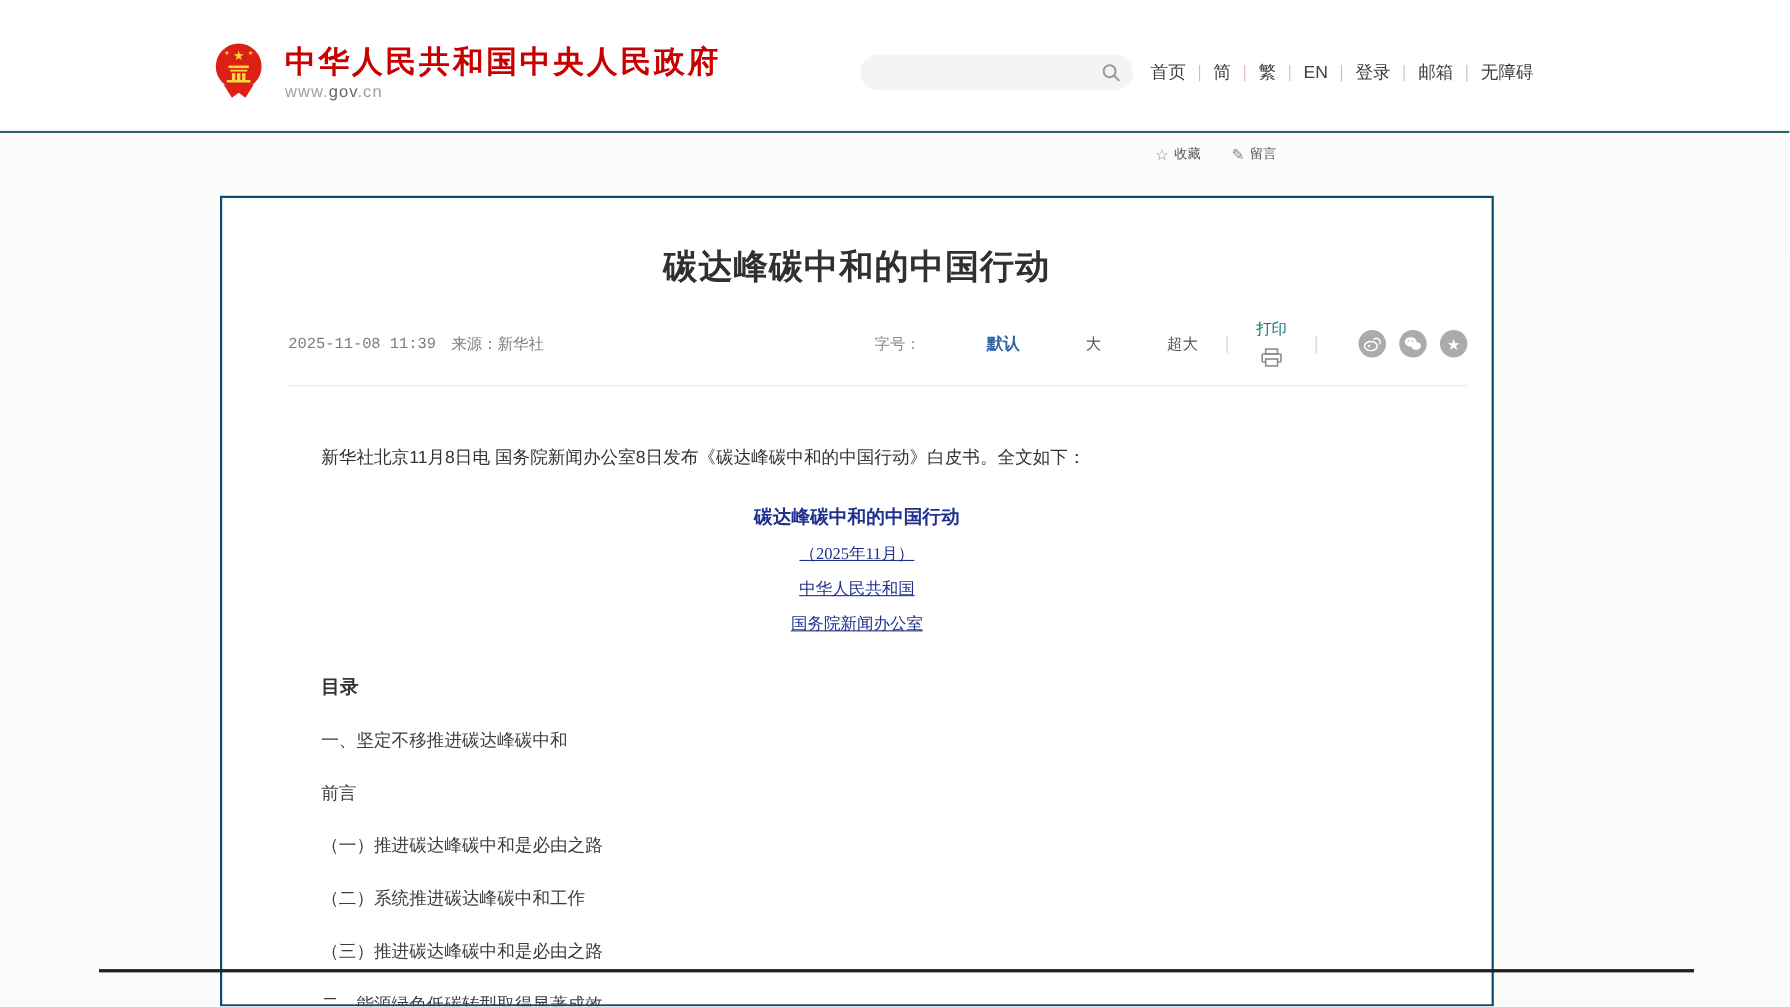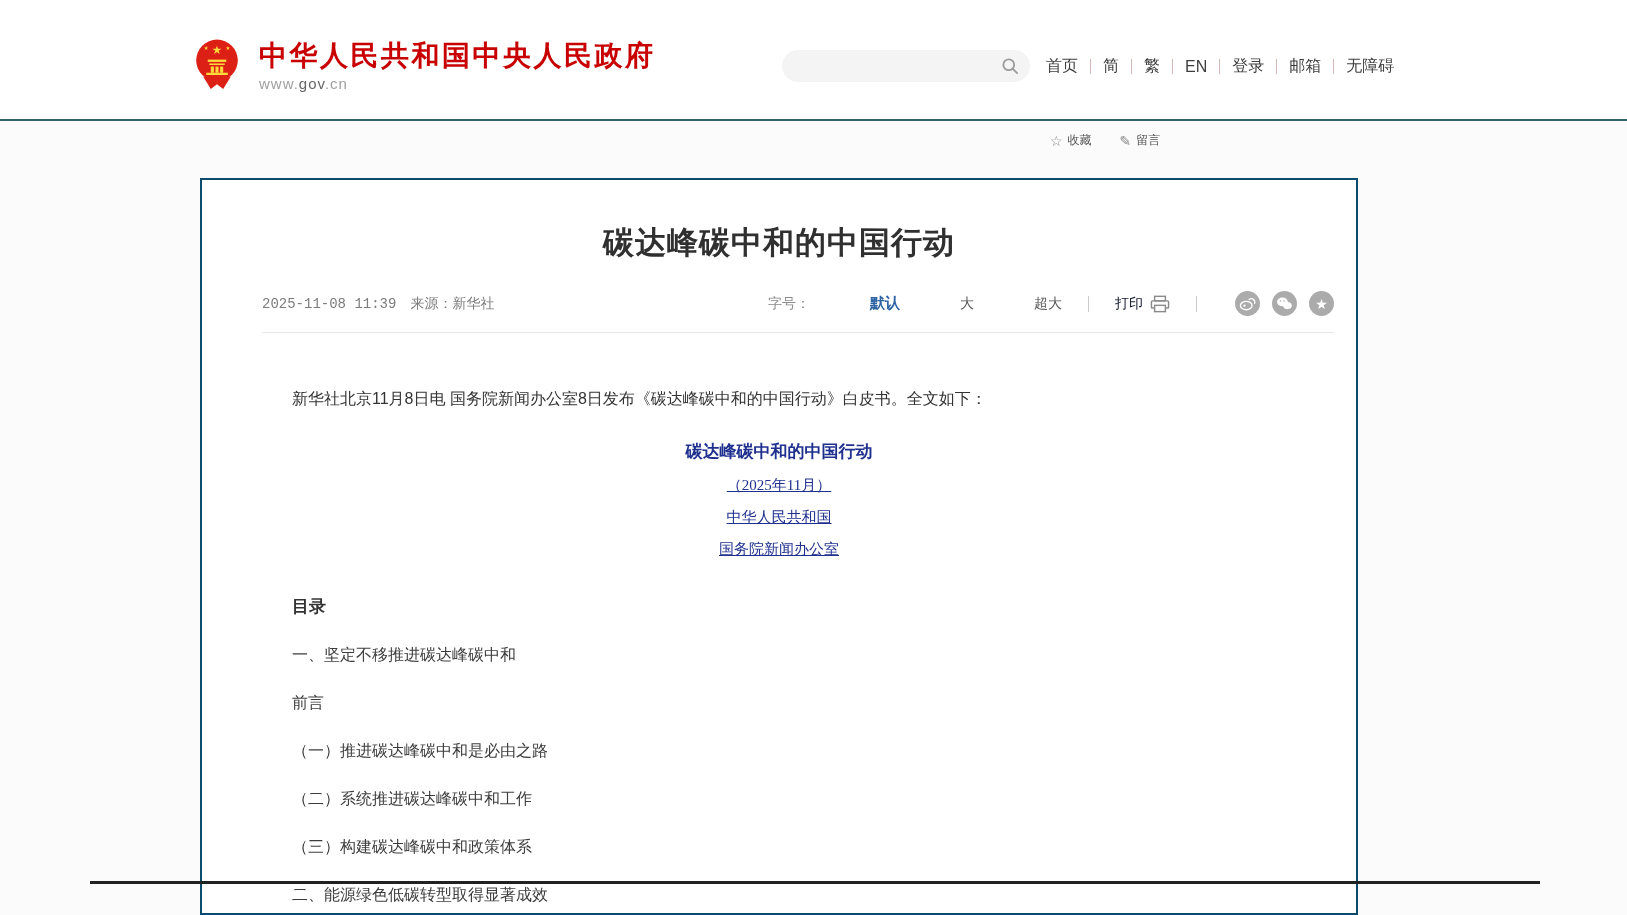--- a/index.html
+++ b/index.html
@@ -37,21 +37,21 @@
   .article-title { margin-top:42px; text-align:center; font-size:31px; font-weight:600; color:#303030; letter-spacing:1px; }
 
   .meta { margin:27px 22px 0 60px; display:flex; justify-content:space-between; align-items:center; padding-bottom:16px; border-bottom:1px solid #e7e7e7; font-size:14px; color:#7d7d7d; }
   .meta-left { display:flex; align-items:center; }
   .meta-left .date { margin-right:14px; font-family:"Liberation Mono","DejaVu Sans Mono",monospace; font-size:14px; letter-spacing:0; }
   .meta-right { display:flex; align-items:center; }
   .fs-label { color:#8a8a8a; }
   .fs-opt { margin-left:24px; color:#555; cursor:pointer;padding-left:36px; }
   .fs-opt.active { color:#2e63a4; font-weight:700; font-size:15px; }
   .meta-sep { width:1px; height:16px; background:#ccc; margin:0 26px; }
-  .print-btn { display:flex; align-items:center; gap:7px; color:#0f172a; cursor:pointer; }
+  .print-btn { display:flex; align-items:center; gap:7px; color:#0f766e; cursor:pointer;flex-direction:column; }
   .share-circle { width:25px; height:25px; border-radius:50%; background:#ababab; margin-left:12px; display:flex; align-items:center; justify-content:center; cursor:pointer; }
   .share-circle svg { display:block; }
   .share-star-glyph { color:#fff; font-size:14px; line-height:1; }
 
   .intro { margin:54px 90px 0; font-size:16px; color:#333; line-height:1.5; }
 
   .doc-title { margin-top:29px; text-align:center; color:#20308f; font-weight:700; font-size:17px; }
   .doc-line  { margin-top:13px; text-align:center; color:#20308f; font-size:15px; font-family:"Liberation Serif","DejaVu Serif",serif;text-decoration:underline; }
 
   .toc-heading { margin:36px 90px 0; font-size:17px; font-weight:700; color:#333; }
@@ -176,21 +176,21 @@
       <div class="doc-title">碳达峰碳中和的中国行动</div>
       <div class="doc-line">（2025年11月）</div>
       <div class="doc-line">中华人民共和国</div>
       <div class="doc-line">国务院新闻办公室</div>
 
       <div class="toc-heading">目录</div>
       <div class="toc-item">一、坚定不移推进碳达峰碳中和</div>
       <div class="toc-item">前言</div>
       <div class="toc-item">（一）推进碳达峰碳中和是必由之路</div>
       <div class="toc-item">（二）系统推进碳达峰碳中和工作</div>
-      <div class="toc-item">（三）构建碳达峰碳中和政策体系</div>
+      <div class="toc-item">（三）推进碳达峰碳中和是必由之路</div>
       <div class="toc-item">二、能源绿色低碳转型取得显著成效</div>
 
     </article>
   </div>
 
   <div class="bottom-line"></div>
 
 </div>
 
 </body></html>

